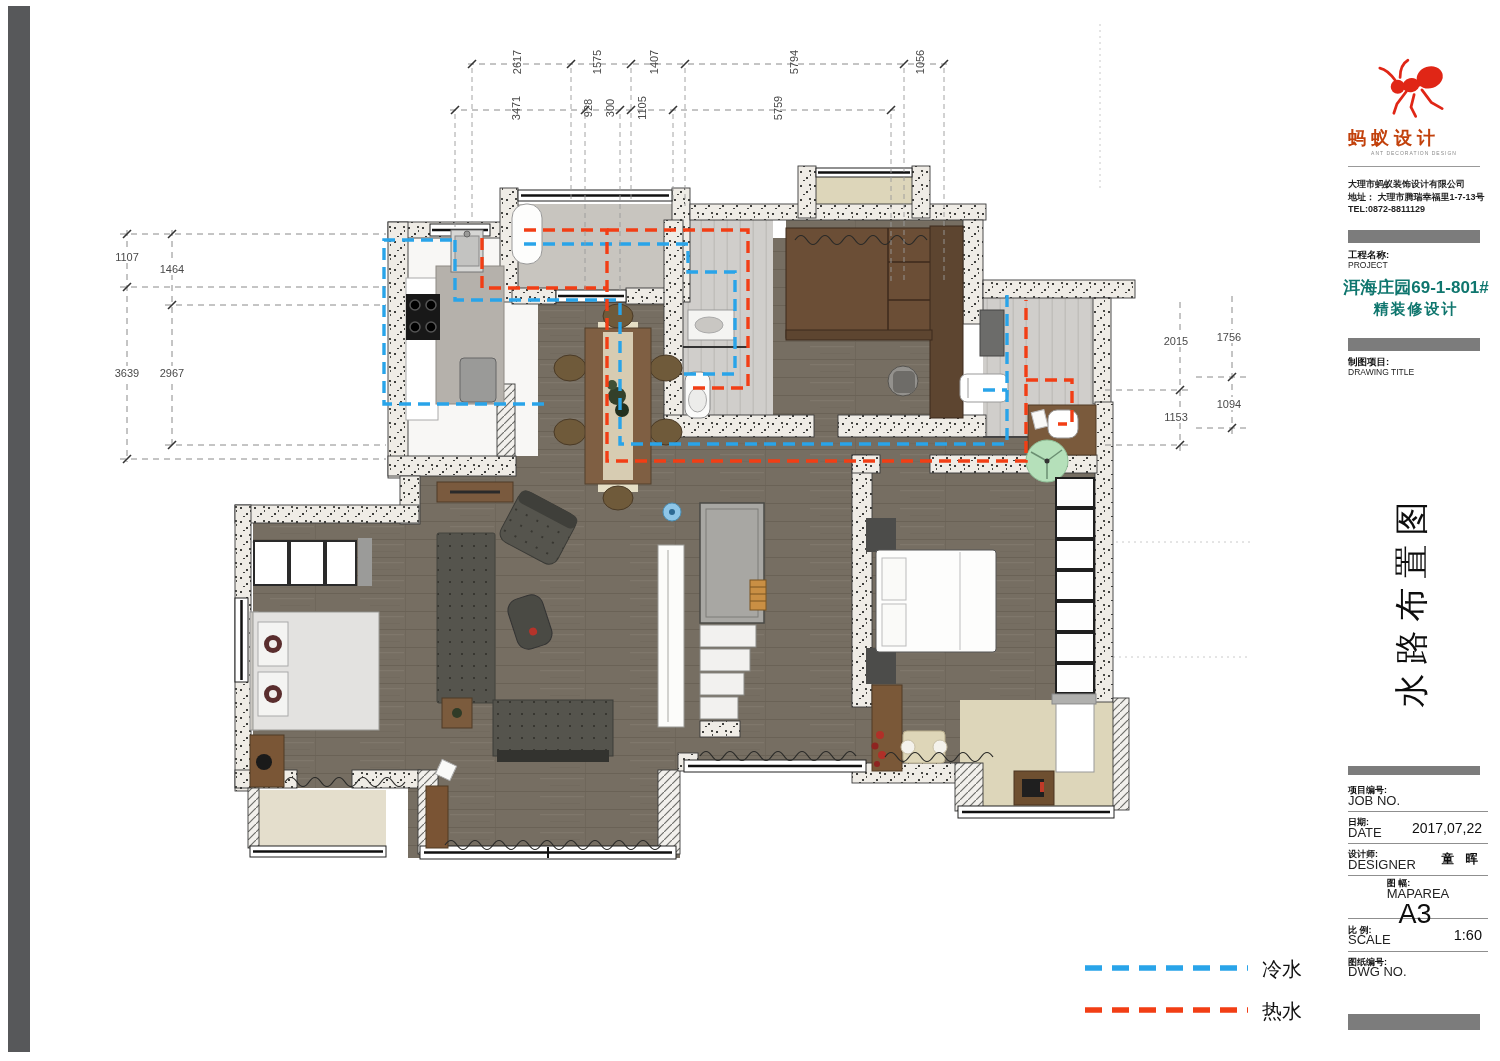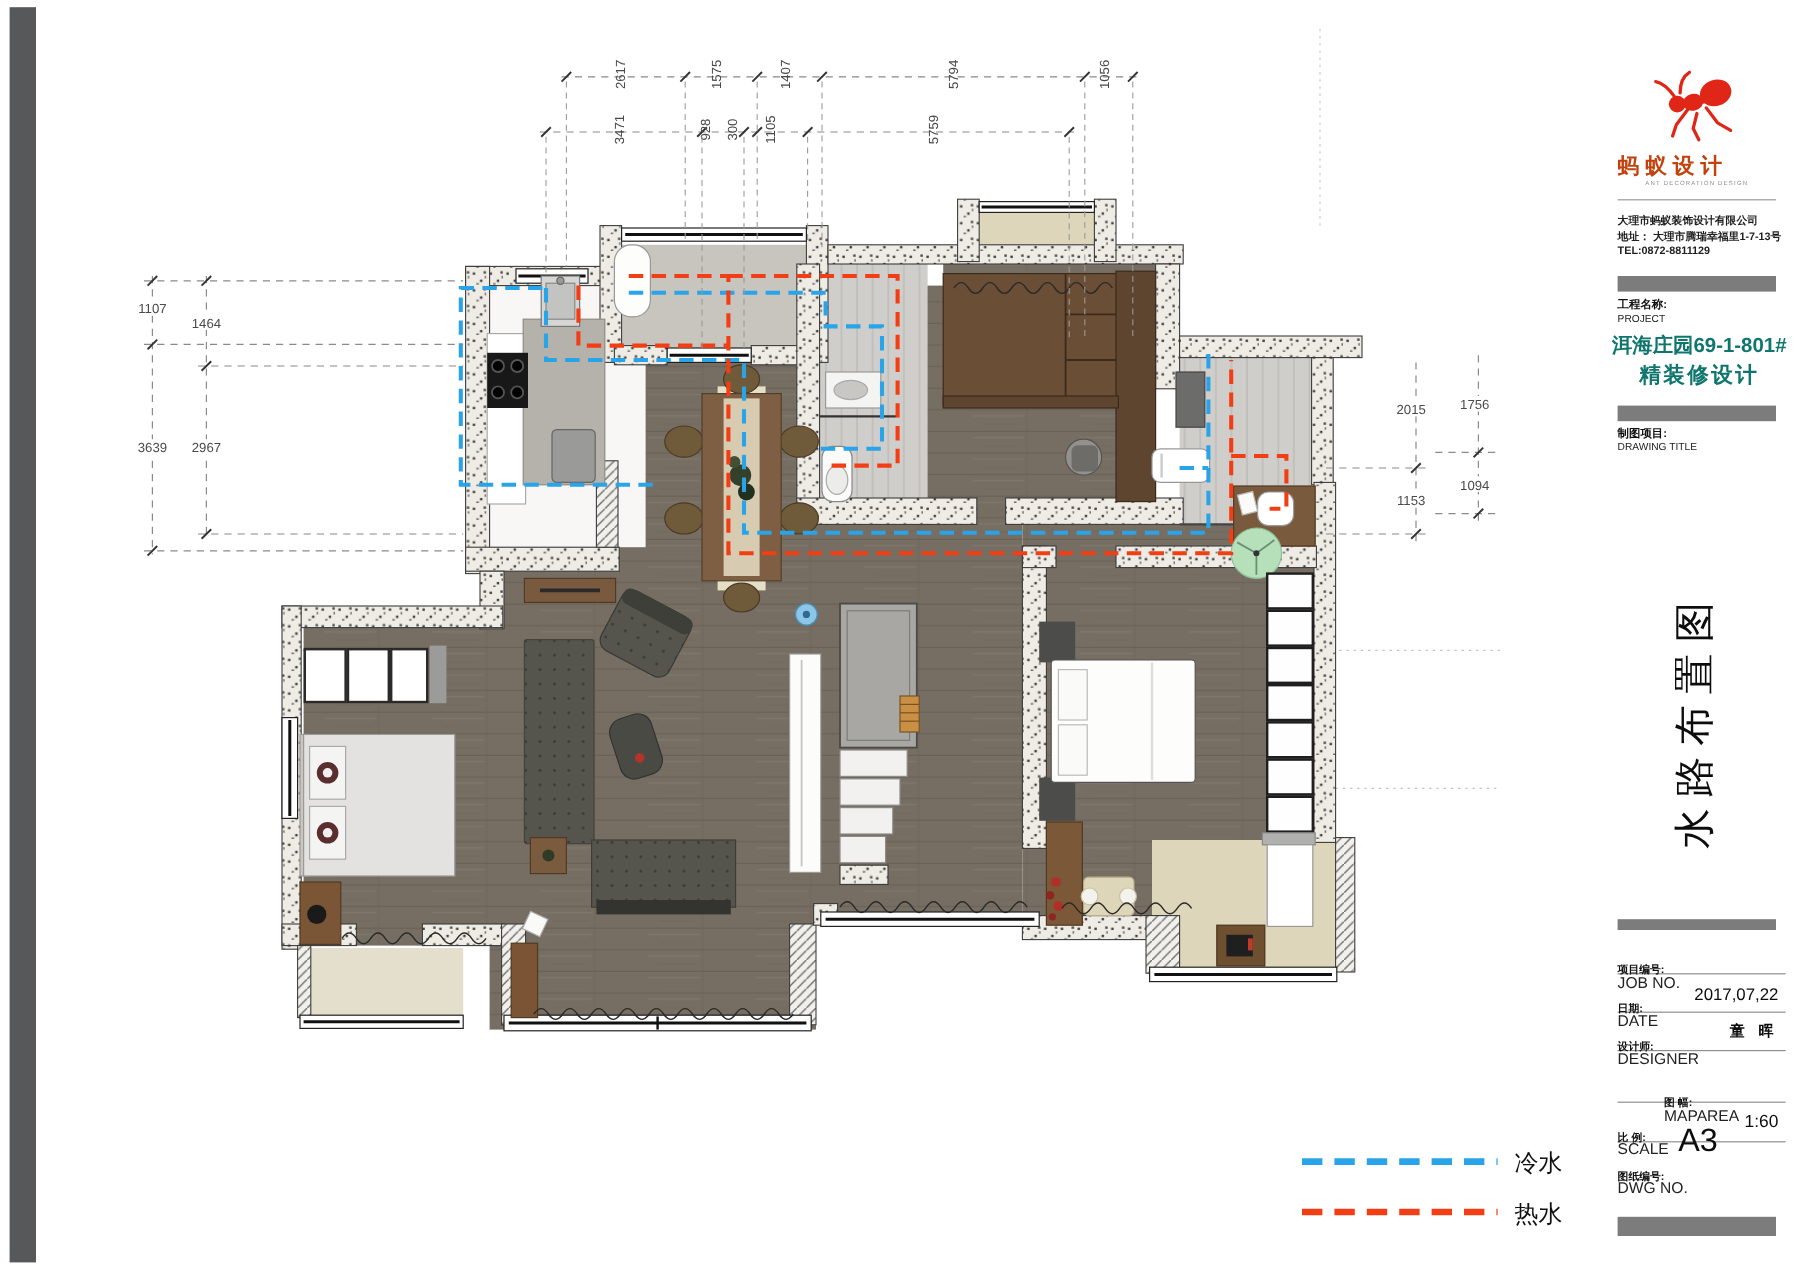--- a/index.html
+++ b/index.html
@@ -30,21 +30,21 @@
   .company{position:absolute;left:1348px;top:178px;width:140px;font-size:9px;font-weight:bold;
            color:#1f1f1f;line-height:12.5px;}
   .seclab{font-size:9.5px;font-weight:bold;color:#111;line-height:11px;}
   .seclab-en{font-size:8.5px;color:#222;font-weight:normal;}
   .projname{position:absolute;left:1340px;width:152px;text-align:center;font-weight:bold;color:#0f766e;}
   .vtitle{position:absolute;left:1302px;top:577px;width:220px;text-align:center;
           transform:rotate(-90deg);font-size:34px;letter-spacing:9px;color:#0d0d0d;}
   .inforows{position:absolute;left:1348px;top:780px;width:140px;}
   .irow{display:flex;justify-content:space-between;align-items:center;
         border-bottom:1px solid #8f8f8f;padding:2px 0;}
-  .irow .lab{font-size:9px;font-weight:bold;line-height:10.5px;color:#111;margin-top:36px;}
+  .irow .lab{font-size:9px;font-weight:bold;line-height:10.5px;color:#111;}
   .irow .lab .en{font-weight:normal;font-size:13px;color:#222;}
   .irow .val{text-align:right;color:#0d0d0d;padding-right:6px;}
   .v-md{font-size:14px;}
   .v-bold{font-size:12.5px;font-weight:bold;letter-spacing:4px;}
   .v-huge{font-size:27px;}
   .v-lg{font-size:14.5px;}
   .dwgno{position:absolute;left:1348px;top:952px;width:140px;text-align:center;
          font-size:43px;color:#111;}
 </style>
 </head>
@@ -493,21 +493,21 @@
     <div>大理市蚂蚁装饰设计有限公司</div>
     <div>地址： 大理市腾瑞幸福里1-7-13号</div>
     <div>TEL:0872-8811129</div>
   </div>
   <div class="tb-bar" style="top:230px;height:13px;"></div>
   <div class="tb" style="left:1348px;top:249px;">
     <div class="seclab">工程名称:</div>
     <div class="seclab-en">PROJECT</div>
   </div>
   <div class="projname" style="top:276px;font-size:17px;">洱海庄园69-1-801#</div>
-  <div class="projname" style="top:300px;font-size:18px;letter-spacing:2px;">精装修设计</div>
+  <div class="projname" style="top:300px;font-size:15px;letter-spacing:2px;">精装修设计</div>
   <div class="tb-bar" style="top:338px;height:13px;"></div>
   <div class="tb" style="left:1348px;top:356px;">
     <div class="seclab">制图项目:</div>
     <div class="seclab-en">DRAWING TITLE</div>
   </div>
   <div class="vtitle">水路布置图</div>
   <div class="tb-bar" style="top:766px;height:9px;"></div>
 
   <div class="inforows">
     <div class="irow" style="height:27px;">

